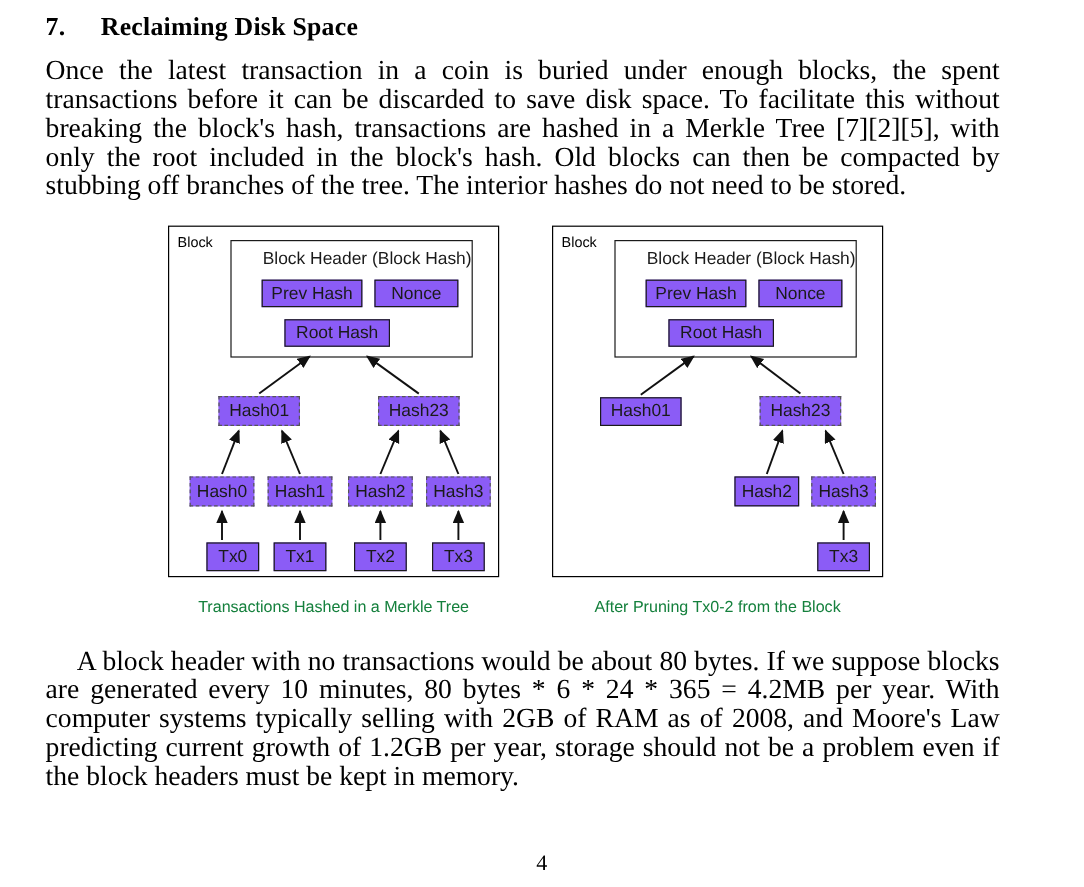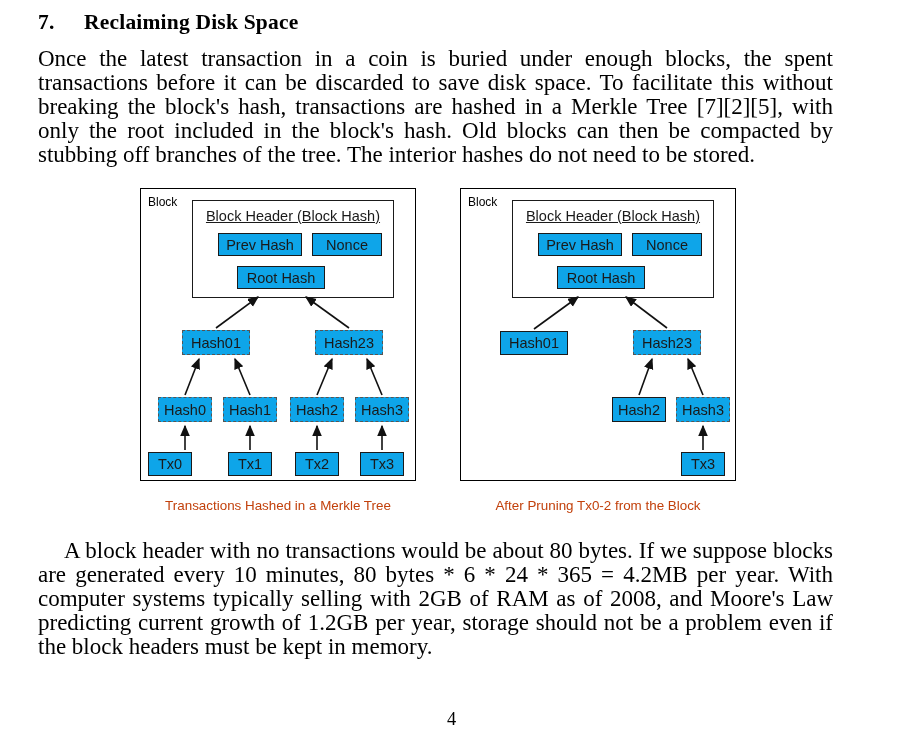--- a/index.html
+++ b/index.html
@@ -82,51 +82,50 @@
   .block-label {
     position: absolute;
     font-size: 12px;
     color: #000;
     white-space: nowrap;
   }
 
   .node {
     position: absolute;
     box-sizing: border-box;
-    background: #0ea5e9;
+    background: #8b5cf6;
     display: flex;
     align-items: center;
     justify-content: center;
     font-size: 14.5px;
     color: #1a1a1a;
     white-space: nowrap;
   }
   .node.solid  { border: 1.6px solid #1a1a1a; }
   .node.dashed { border: 1.6px dashed #555; }
   .node.header-box {
     display: block;
     border: 1.6px solid #1a1a1a;
     background: #fff;
   }
   .header-title {
     position: absolute;
     left: 0; right: 0;
     top: 7px;
-    text-align: center;
+    text-align: right;
     font-size: 14.5px;
     color: #1a1a1a;
     white-space: nowrap;
-    text-decoration: underline;
   }
 
   .caption {
     position: absolute;
     font-family: "Liberation Sans", "DejaVu Sans", sans-serif;
     font-size: 13.4px;
-    color: #c2410c;
+    color: #15803d;
     text-align: center;
     white-space: nowrap;
   }
 
   svg.arrows {
     position: absolute;
     left: 0; top: 0;
     overflow: visible;
   }
 
@@ -169,21 +168,21 @@
       <div class="node solid" style="left:237px;top:266px;width:88px;height:23px;">Root Hash</div>
 
       <div class="node dashed" style="left:182px;top:330px;width:68px;height:25px;">Hash01</div>
       <div class="node dashed" style="left:315px;top:330px;width:68px;height:25px;">Hash23</div>
 
       <div class="node dashed" style="left:158px;top:397px;width:54px;height:25px;text-align:center;">Hash0</div>
       <div class="node dashed" style="left:223px;top:397px;width:54px;height:25px;">Hash1</div>
       <div class="node dashed" style="left:290px;top:397px;width:54px;height:25px;">Hash2</div>
       <div class="node dashed" style="left:355px;top:397px;width:54px;height:25px;">Hash3</div>
 
-      <div class="node solid" style="left:148px;top:452px;width:44px;height:24px;">Tx0</div>
+      <div class="node solid" style="left:172px;top:452px;width:44px;height:24px;">Tx0</div>
       <div class="node solid" style="left:228px;top:452px;width:44px;height:24px;">Tx1</div>
       <div class="node solid" style="left:295px;top:452px;width:44px;height:24px;">Tx2</div>
       <div class="node solid" style="left:360px;top:452px;width:44px;height:24px;">Tx3</div>
 
       <svg class="arrows" width="903" height="739">
         <defs>
           <marker id="ah" markerWidth="8" markerHeight="8" refX="6.2" refY="3" orient="auto" markerUnits="strokeWidth">
             <path d="M0,0 L7,3 L0,6 z" fill="#111"></path>
           </marker>
         </defs>

